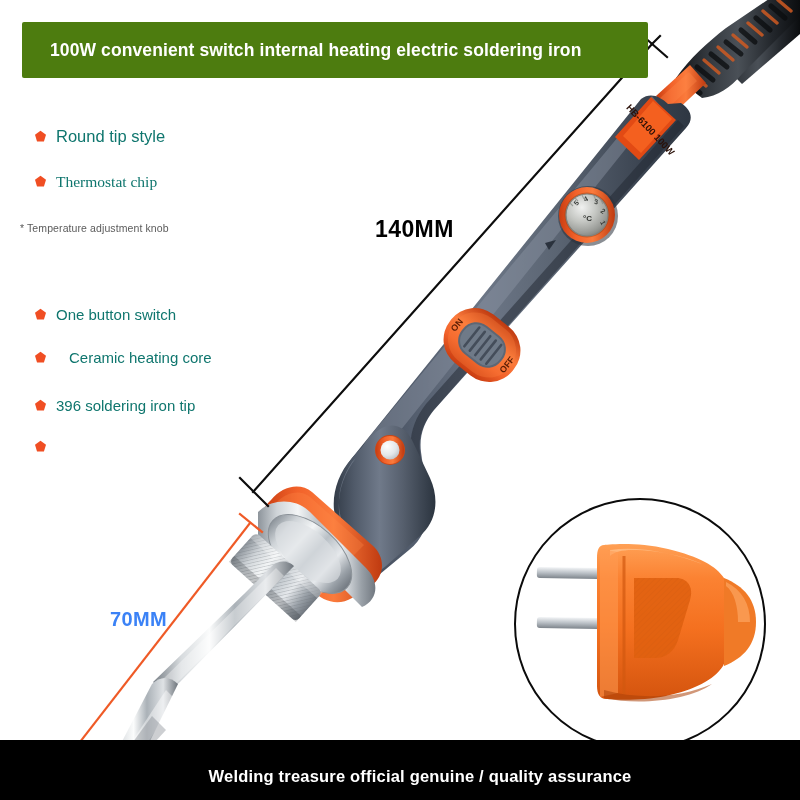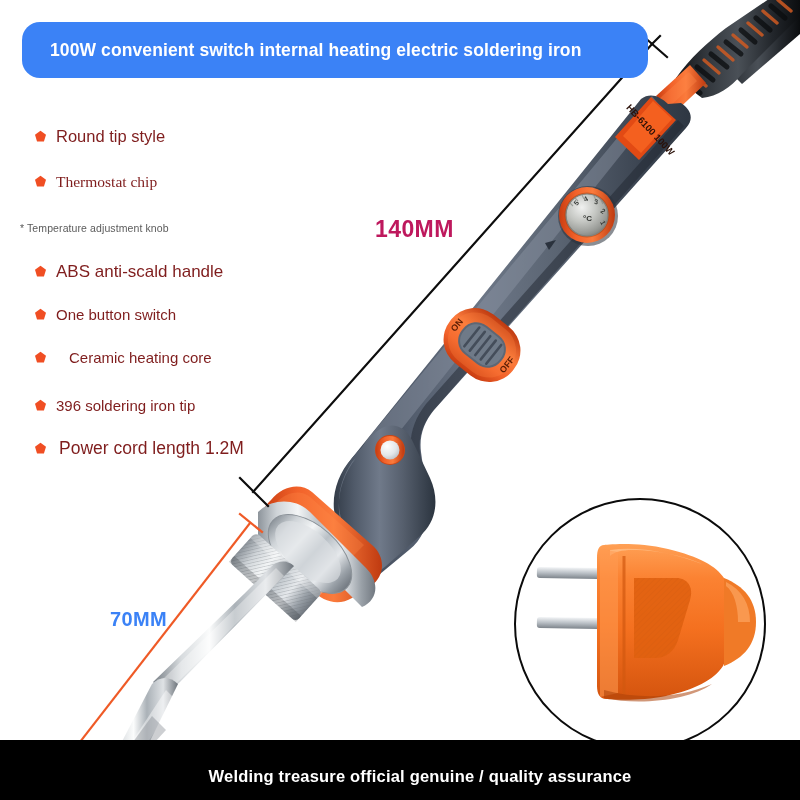--- a/index.html
+++ b/index.html
@@ -10,21 +10,21 @@
     font-family:"Liberation Sans","DejaVu Sans",sans-serif;
     overflow:hidden;
     position:relative;
     -webkit-font-smoothing:antialiased;
   }
   .stage{position:absolute;left:0;top:0;width:800px;height:800px;overflow:hidden;background:#fff;}
 
   
   .title-bar{
     position:absolute;left:22px;top:22px;width:626px;height:56px;
-    background:#3b82f6;border-radius:18px;
+    background:#4d7c0f;border-radius:2px;
     display:flex;align-items:center;
   }
   .title-bar span{
     color:#ffffff;font-size:17.5px;font-weight:bold;letter-spacing:.1px;
     padding-left:28px;white-space:nowrap;
   }
 
   
   .bottom-bar{
     position:absolute;left:0;top:740px;width:800px;height:72px;
@@ -34,30 +34,30 @@
     color:#ffffff;font-size:16.5px;font-weight:bold;letter-spacing:.2px;white-space:nowrap;
     padding-left:40px;
   }
 
   
   .feature{position:absolute;display:flex;align-items:center;white-space:nowrap;}
   .feature .bullet{
     width:13px;height:13px;flex:0 0 13px;margin-right:9px;position:relative;top:0px;
   }
   .feature .bullet svg{display:block;width:13px;height:13px;}
-  .feature .flabel{color:#7f1d1d;line-height:1;}
+  .feature .flabel{color:#0f766e;line-height:1;}
 
   .note{
     position:absolute;color:#5b5b5b;font-size:10.5px;white-space:nowrap;letter-spacing:.1px;
   }
 
   
   .dim-140{
     position:absolute;left:375px;top:216px;
-    font-size:23px;font-weight:bold;color:#be185d;letter-spacing:.4px;
+    font-size:23px;font-weight:bold;color:#000000;letter-spacing:.4px;
   }
   .dim-70{
     position:absolute;left:110px;top:608px;
     font-size:20px;font-weight:bold;color:#3b82f6;letter-spacing:.4px;
   }
 
   
   .plug-inset{
     position:absolute;left:514px;top:498px;width:248px;height:248px;
     border-radius:50%;overflow:hidden;border:2px solid #0b0b0b;
@@ -406,28 +406,20 @@
     <span class="bullet">
       <svg viewBox="0 0 20 20">
           <path d="M10 1 L18.5 7.2 L15.3 17.6 L4.7 17.6 L1.5 7.2 Z" fill="#f04e23"></path>
         </svg>
     </span>
     <span class="flabel" style="font-size:15.5px;font-family:Liberation Serif, serif;">Thermostat chip</span>
   </div>
 
   <div class="note" style="left:20px;top:222px;">* Temperature adjustment knob</div>
 
-  <div class="feature" style="left:34px;top:263px;">
-    <span class="bullet">
-      <svg viewBox="0 0 20 20">
-          <path d="M10 1 L18.5 7.2 L15.3 17.6 L4.7 17.6 L1.5 7.2 Z" fill="#f04e23"></path>
-        </svg>
-    </span>
-    <span class="flabel" style="font-size:17px;">ABS anti-scald handle</span>
-  </div>
 
   <div class="feature" style="left:34px;top:307px;">
     <span class="bullet">
       <svg viewBox="0 0 20 20">
           <path d="M10 1 L18.5 7.2 L15.3 17.6 L4.7 17.6 L1.5 7.2 Z" fill="#f04e23"></path>
         </svg>
     </span>
     <span class="flabel" style="font-size:15px;text-align:right;">One button switch</span>
   </div>
 
@@ -448,21 +440,20 @@
     </span>
     <span class="flabel" style="font-size:15px;">396 soldering iron tip</span>
   </div>
 
   <div class="feature" style="left:34px;top:440px;">
     <span class="bullet">
       <svg viewBox="0 0 20 20">
           <path d="M10 1 L18.5 7.2 L15.3 17.6 L4.7 17.6 L1.5 7.2 Z" fill="#f04e23"></path>
         </svg>
     </span>
-    <span class="flabel" style="font-size:17.5px;padding-left:3px;">Power cord length 1.2M</span>
   </div>
 
   <div class="dim-140">140MM</div>
   <div class="dim-70">70MM</div>
 
   <div class="bottom-bar">
     <span>Welding treasure official genuine / quality assurance</span>
   </div>
 
 </div>

